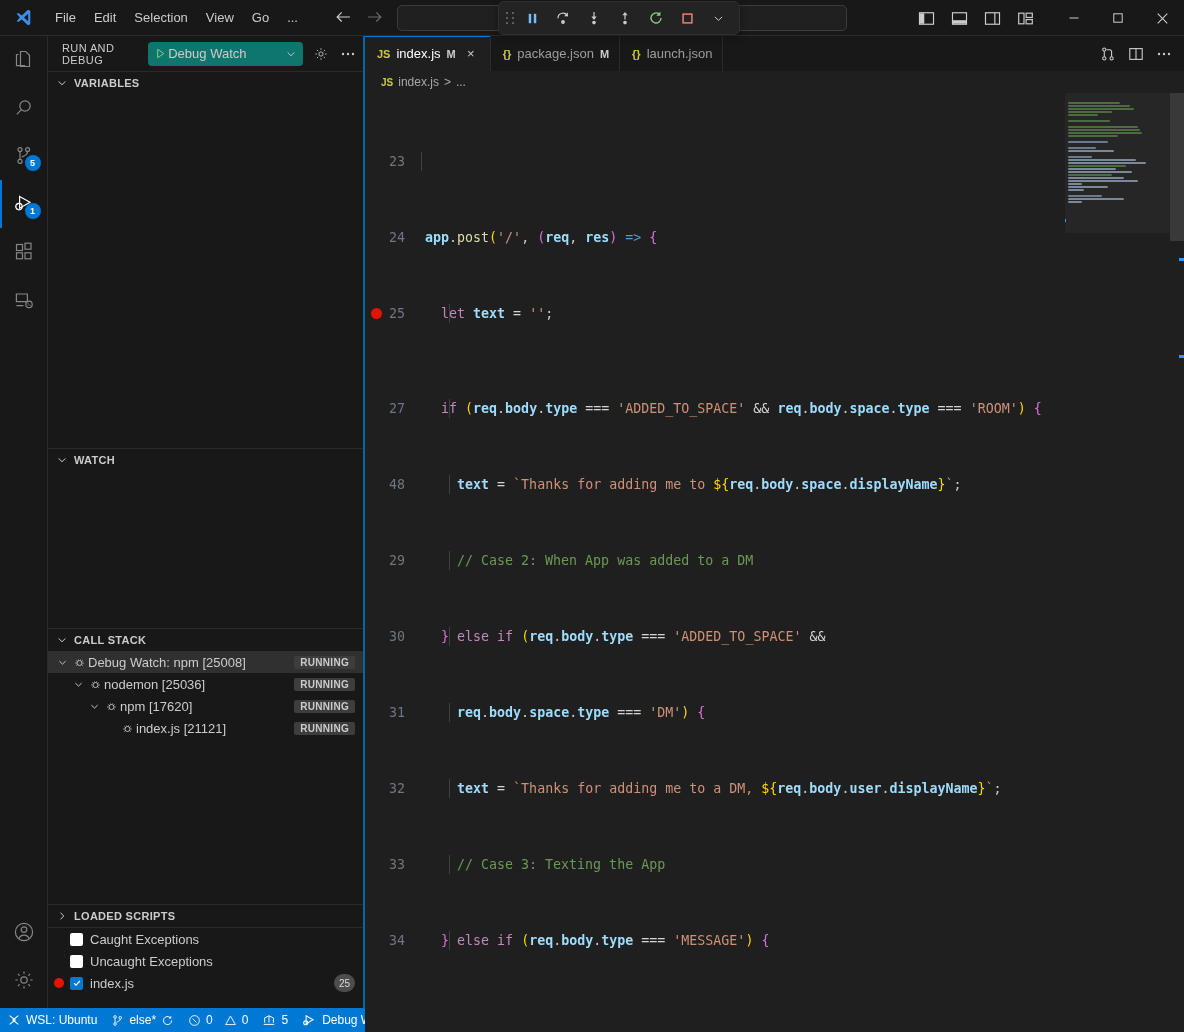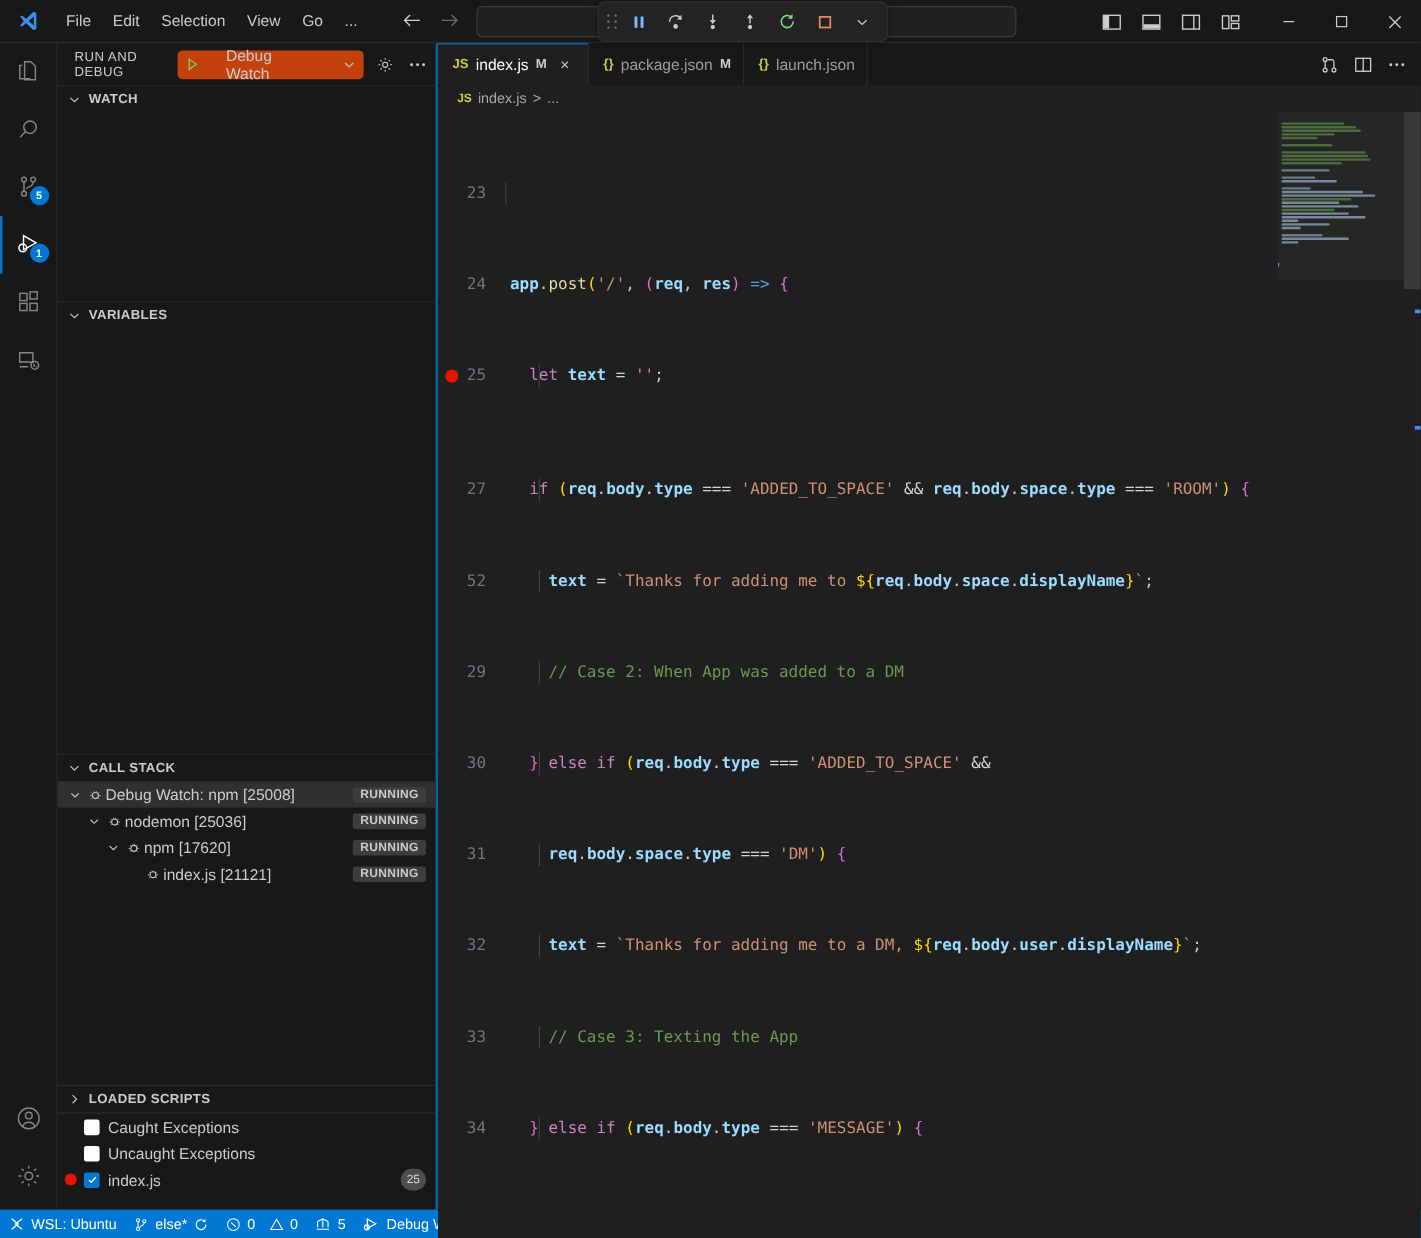--- a/index.html
+++ b/index.html
@@ -64,21 +64,21 @@
     font-family: "Liberation Sans", sans-serif; font-weight: 600;
   }
   .act-bottom { margin-top: auto; }
 
   
   .sidebar { width: 317px; background: #181818; display: flex; flex-direction: column;
              border-right: 2px solid #0369a1; flex: 0 0 317px; min-height: 0; }
   .side-title { height: 35px; display: flex; align-items: center; padding: 0 6px 0 14px; gap: 8px; }
   .side-title .lbl { font-size: 11px; letter-spacing: .4px; color: #cccccc; text-transform: uppercase; }
   .cfg-select {
-    display: flex; align-items: center; gap: 21px; background: #c2410c; border-radius: 4px;
+    display: flex; align-items: center; gap: 1px; background: #0f766e; border-radius: 4px;
     height: 24px; padding: 0 6px 0 6px; margin-left: 2px; min-width: 155px;
   }
   .cfg-select .name { font-size: 13px; color: #cccccc; flex: 1; }
   .ic-btn { width: 24px; height: 24px; display: flex; align-items: center; justify-content: center; border-radius: 4px; color: #cccccc; }
 
   .section { border-top: 1px solid #2b2b2b; }
   .sec-head { height: 22px; display: flex; align-items: center; gap: 4px; padding-left: 6px; }
   .sec-head .t { font-size: 11px; font-weight: bold; letter-spacing: .3px; color: #cccccc; }
   .chev { width: 16px; height: 16px; display: flex; align-items: center; justify-content: center; color: #cccccc; }
   .sec-body { overflow: hidden; }
@@ -395,35 +395,35 @@
         </div>
       </div>
 
       <div class="section">
         <div class="sec-head">
           <span class="chev">
             <svg width="12" height="12" viewBox="0 0 16 16">
                 <path fill="none" stroke="#cccccc" stroke-width="1.3" d="m3.5 6 4.5 4.3L12.5 6"></path>
               </svg>
           </span>
-          <span class="t">WATCH</span>
-        </div>
-        <div class="sec-body" style="height:157px"></div>
+          <span class="t">VARIABLES</span>
+        </div>
+        <div class="sec-body" style="height:354px"></div>
       </div>
 
       <div class="section">
         <div class="sec-head">
           <span class="chev">
             <svg width="12" height="12" viewBox="0 0 16 16">
                 <path fill="none" stroke="#cccccc" stroke-width="1.3" d="m3.5 6 4.5 4.3L12.5 6"></path>
               </svg>
           </span>
-          <span class="t">VARIABLES</span>
-        </div>
-        <div class="sec-body" style="height:354px"></div>
+          <span class="t">WATCH</span>
+        </div>
+        <div class="sec-body" style="height:157px"></div>
       </div>
 
       <div class="section">
         <div class="sec-head">
           <span class="chev">
             <svg width="12" height="12" viewBox="0 0 16 16">
                 <path fill="none" stroke="#cccccc" stroke-width="1.3" d="m3.5 6 4.5 4.3L12.5 6"></path>
               </svg>
           </span>
           <span class="t">CALL STACK</span>
@@ -601,21 +601,21 @@
             </div>
 
 
             <div class="cline">
               <span class="gutter">27</span>
               <span class="ind2"></span>
               <span class="codetext">  <span class="t-key">if</span> <span class="t-p1">(</span><span class="t-var">req</span><span class="t-punc">.</span><span class="t-var">body</span><span class="t-punc">.</span><span class="t-var">type</span> <span class="t-op">===</span> <span class="t-str">'ADDED_TO_SPACE'</span> <span class="t-op">&amp;&amp;</span> <span class="t-var">req</span><span class="t-punc">.</span><span class="t-var">body</span><span class="t-punc">.</span><span class="t-var">space</span><span class="t-punc">.</span><span class="t-var">type</span> <span class="t-op">===</span> <span class="t-str">'ROOM'</span><span class="t-p1">)</span> <span class="t-p2">{</span></span>
             </div>
 
             <div class="cline">
-              <span class="gutter">52</span>
+              <span class="gutter">48</span>
               <span class="ind2"></span>
               <span class="codetext">    <span class="t-var">text</span> <span class="t-op">=</span> <span class="t-str">`Thanks for adding me to </span><span class="t-p1">${</span><span class="t-var">req</span><span class="t-punc">.</span><span class="t-var">body</span><span class="t-punc">.</span><span class="t-var">space</span><span class="t-punc">.</span><span class="t-var">displayName</span><span class="t-p1">}</span><span class="t-str">`</span><span class="t-punc">;</span></span>
             </div>
 
             <div class="cline">
               <span class="gutter">29</span>
               <span class="ind2"></span>
               <span class="codetext t-cmt">    // Case 2: When App was added to a DM</span>
             </div>
 

